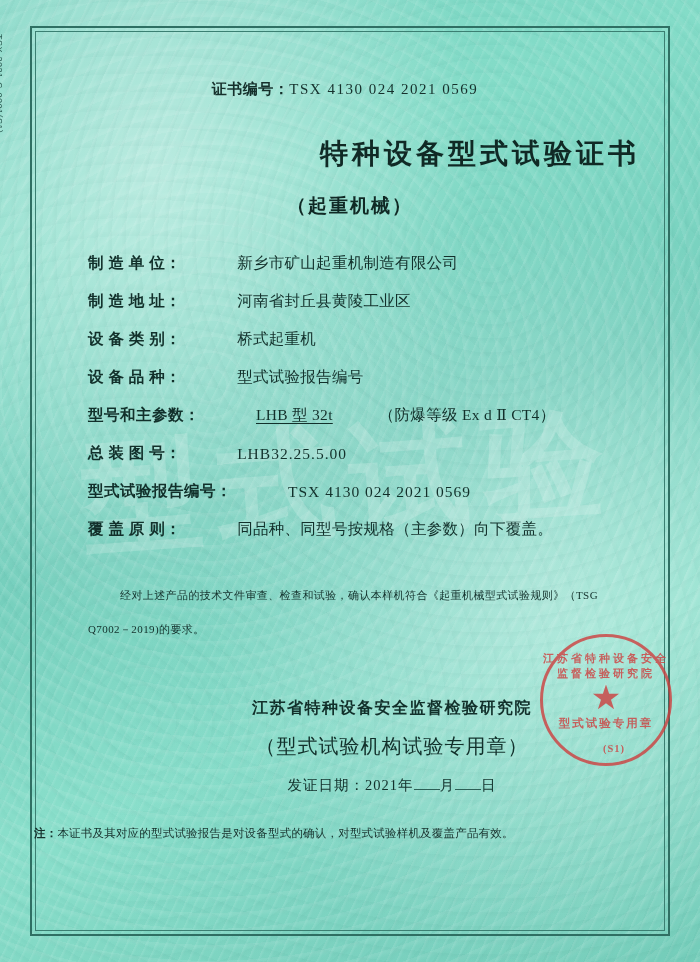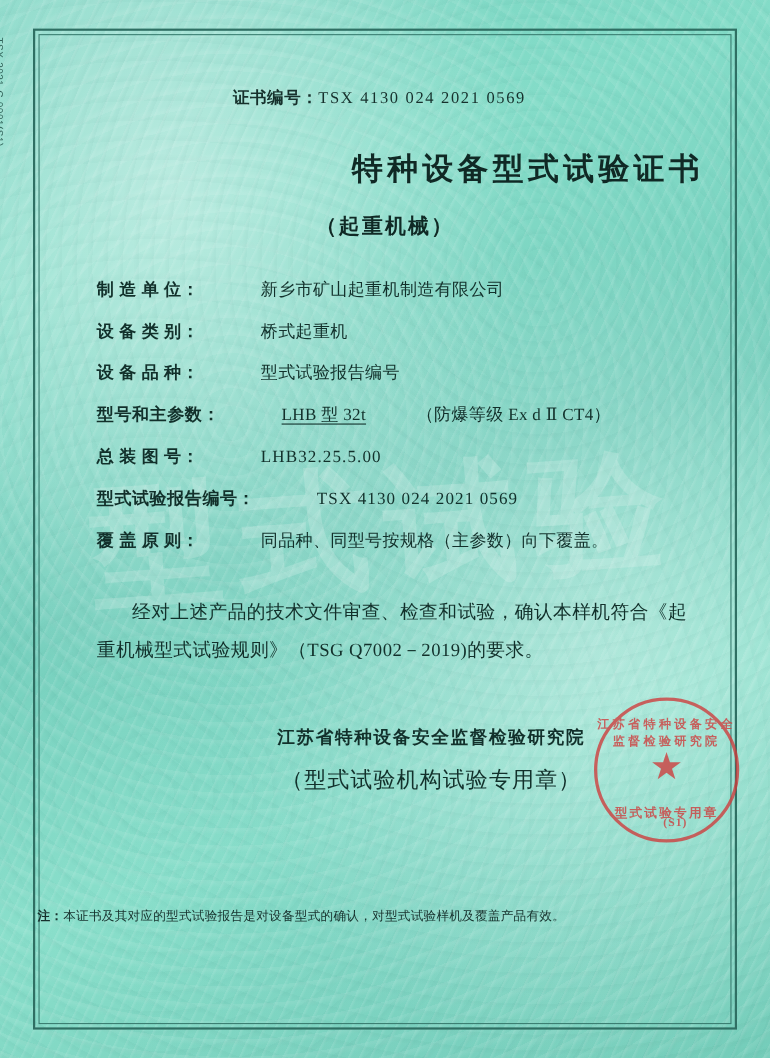--- a/index.html
+++ b/index.html
@@ -165,21 +165,21 @@
 
   .inline-u {
     text-decoration: underline;
     text-underline-offset: 3px;
   }
 
   #paragraph {
     margin-top: 38px;
     padding-left: 28px;
     padding-right: 14px;
-    font-size: 17px;
+    font-size: 11px;
     line-height: 34px;
     color: #12302b;
     text-indent: 32px;
     letter-spacing: .4px;
   }
 
   #signature {
     margin-top: 52px;
     padding-right: 36px;
     text-align: center;
@@ -237,21 +237,21 @@
     left: 0; right: 0;
     top: 14px;
     text-align: center;
     font-size: 11px;
     letter-spacing: 3px;
     font-weight: bold;
   }
   #stamp .bottom-text {
     position: absolute;
     left: 0; right: 0;
-    bottom: 16px;
+    bottom: 32px;
     text-align: center;
     font-size: 11.5px;
     letter-spacing: 2px;
     font-weight: bold;
   }
   #stamp .code-text {
     position: absolute;
     left: 16px; right: 0;
     bottom: 9px;
     text-align: center;
@@ -295,20 +295,24 @@
     <div id="title">特种设备型式试验证书</div>
     <div id="subtitle">（起重机械）</div>
 
     <div id="fields">
 
       <div class="field-row">
         <span class="field-label">制 造 单 位：</span>
         <span class="field-value">新乡市矿山起重机制造有限公司</span>
       </div>
 
+      <div class="field-row">
+        <span class="field-label">制 造 地 址：</span>
+        <span class="field-value">河南省封丘县黄陵工业区</span>
+      </div>
 
       <div class="field-row">
         <span class="field-label">设 备 类 别：</span>
         <span class="field-value">桥式起重机</span>
       </div>
 
       <div class="field-row">
         <span class="field-label">设 备 品 种：</span>
         <span class="field-value">型式试验报告编号</span>
       </div>
@@ -334,20 +338,23 @@
         <span class="field-value">同品种、同型号按规格（主参数）向下覆盖。</span>
       </div>
 
     </div>
 
     <div id="paragraph">经对上述产品的技术文件审查、检查和试验，确认本样机符合《起重机械型式试验规则》（TSG Q7002－2019)的要求。</div>
 
     <div id="signature">
       <div id="sig-org">江苏省特种设备安全监督检验研究院</div>
       <div id="sig-seal-text">（型式试验机构试验专用章）</div>
+      <div id="sig-date">
+        <span>发证日期：</span><span>2021年</span><span class="blank"></span><span>月</span><span class="blank"></span><span>日</span>
+      </div>
     </div>
 
   </div>
 
   <div id="stamp">
     <div class="arc-text">江苏省特种设备安全监督检验研究院</div>
     <div class="star">★</div>
     <div class="bottom-text">型式试验专用章</div>
     <div class="code-text">(S1)</div>
   </div>

